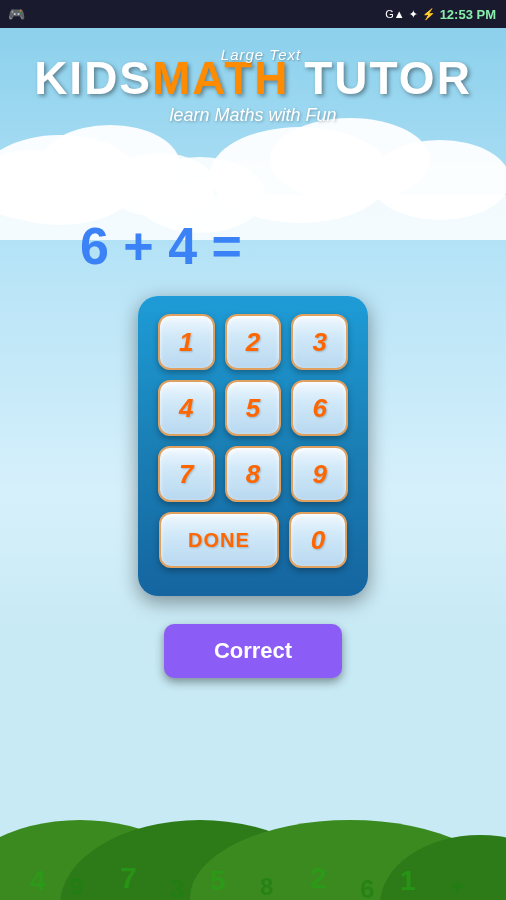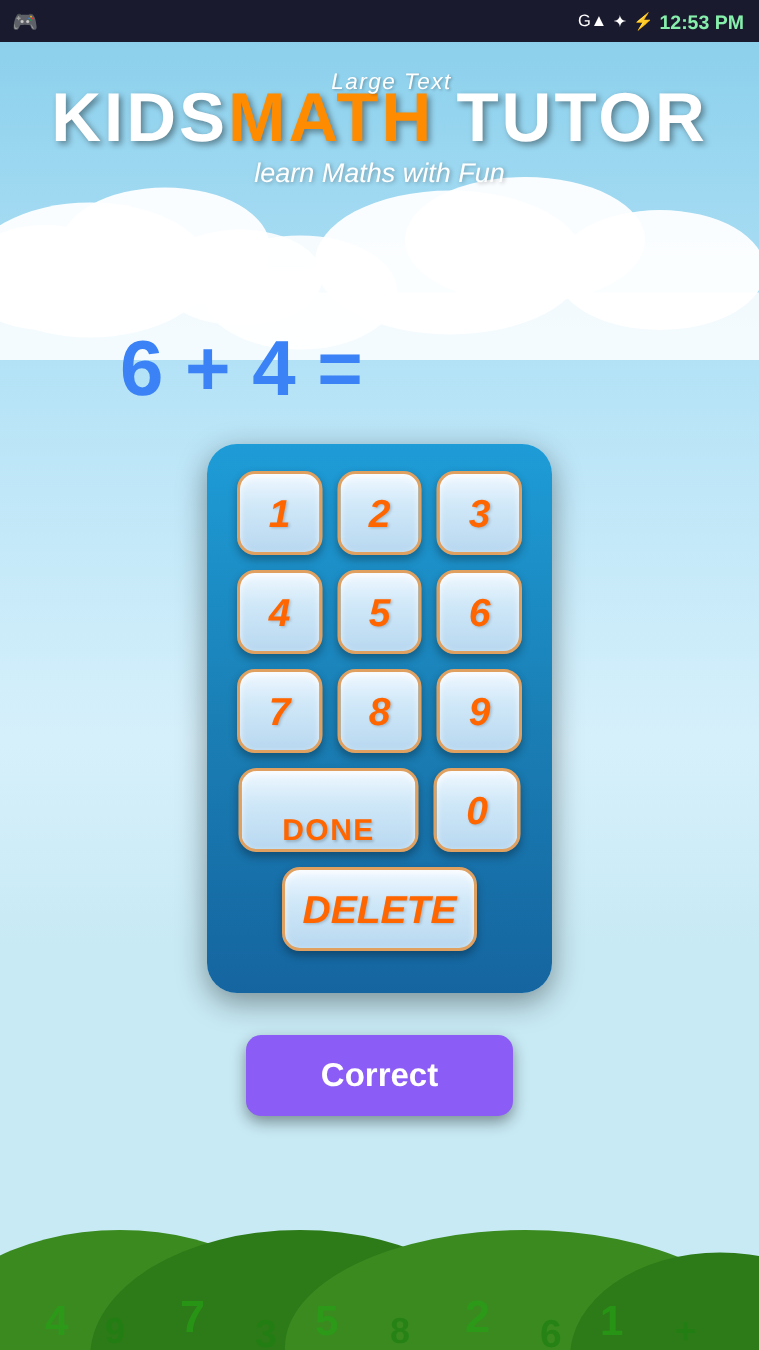--- a/index.html
+++ b/index.html
@@ -147,21 +147,20 @@
     .key-btn span {
       font-size: 26px;
       font-weight: 900;
       color: #FF6600;
       text-shadow: 1px 1px 2px rgba(0,0,0,0.2);
       font-style: italic;
     }
 
     .key-btn.wide {
       width: 120px;
-      align-items: flex-end;
     }
 
     .key-btn.wide span {
       font-size: 20px;
       font-style: normal;
       letter-spacing: 1px;
     }
 
     .key-btn.delete-btn {
       width: 130px;
@@ -295,25 +294,20 @@
 
     <div class="keypad-row">
       <div class="key-btn wide">
           <span>DONE</span>
         </div>
       <div class="key-btn">
           <span>0</span>
         </div>
     </div>
 
-    <div class="keypad-row">
-      <div class="key-btn delete-btn">
-          <span>DELETE</span>
-        </div>
-    </div>
   </div>
 </div>
 
 <div id="correct-btn-container">
   <button id="correct-btn">Correct</button>
 </div>
 
 <div class="ground-area">
   <svg viewBox="0 0 506 160" preserveAspectRatio="none" width="506" height="160">
 

